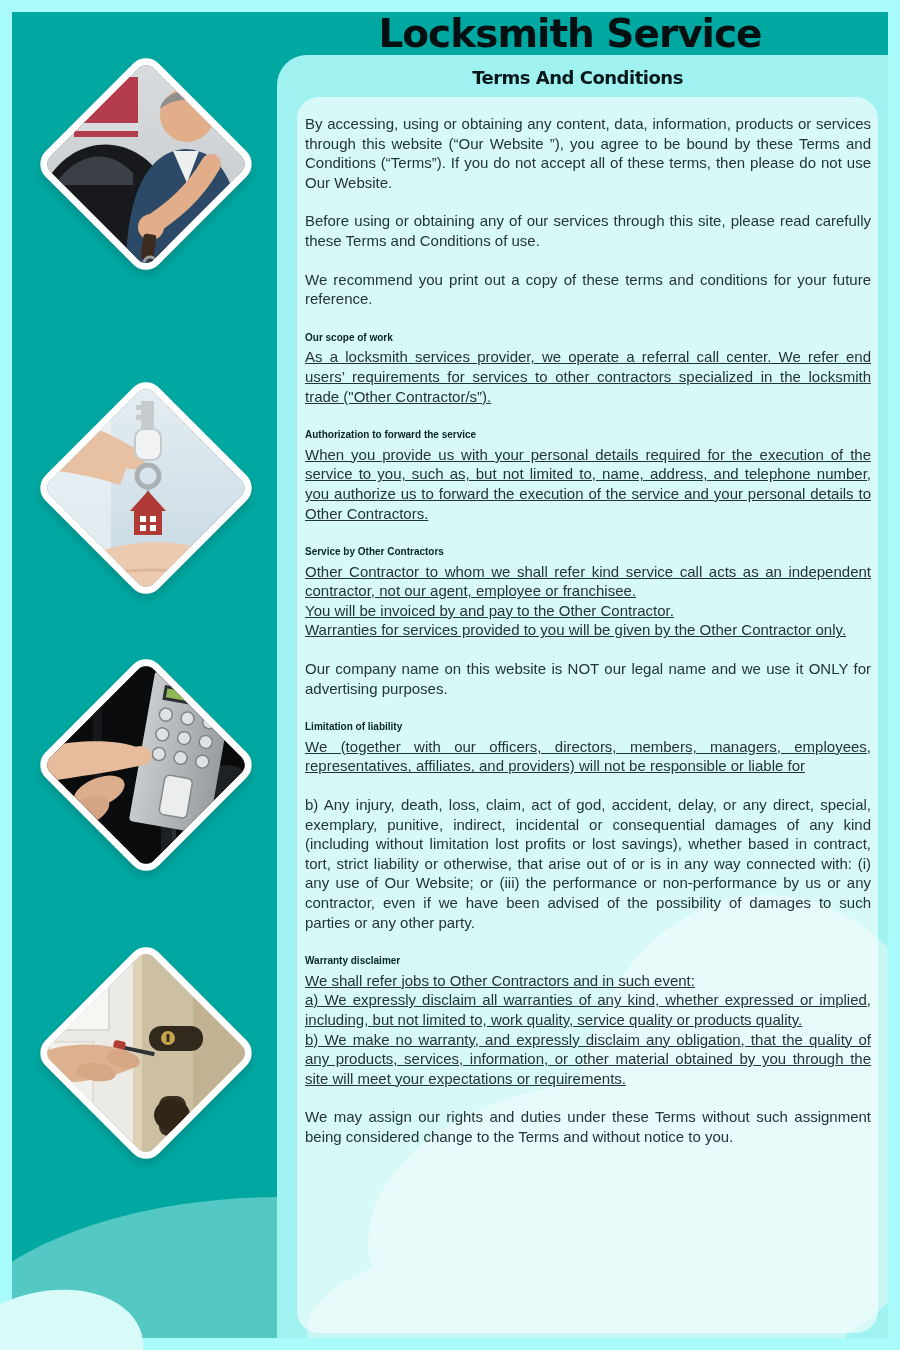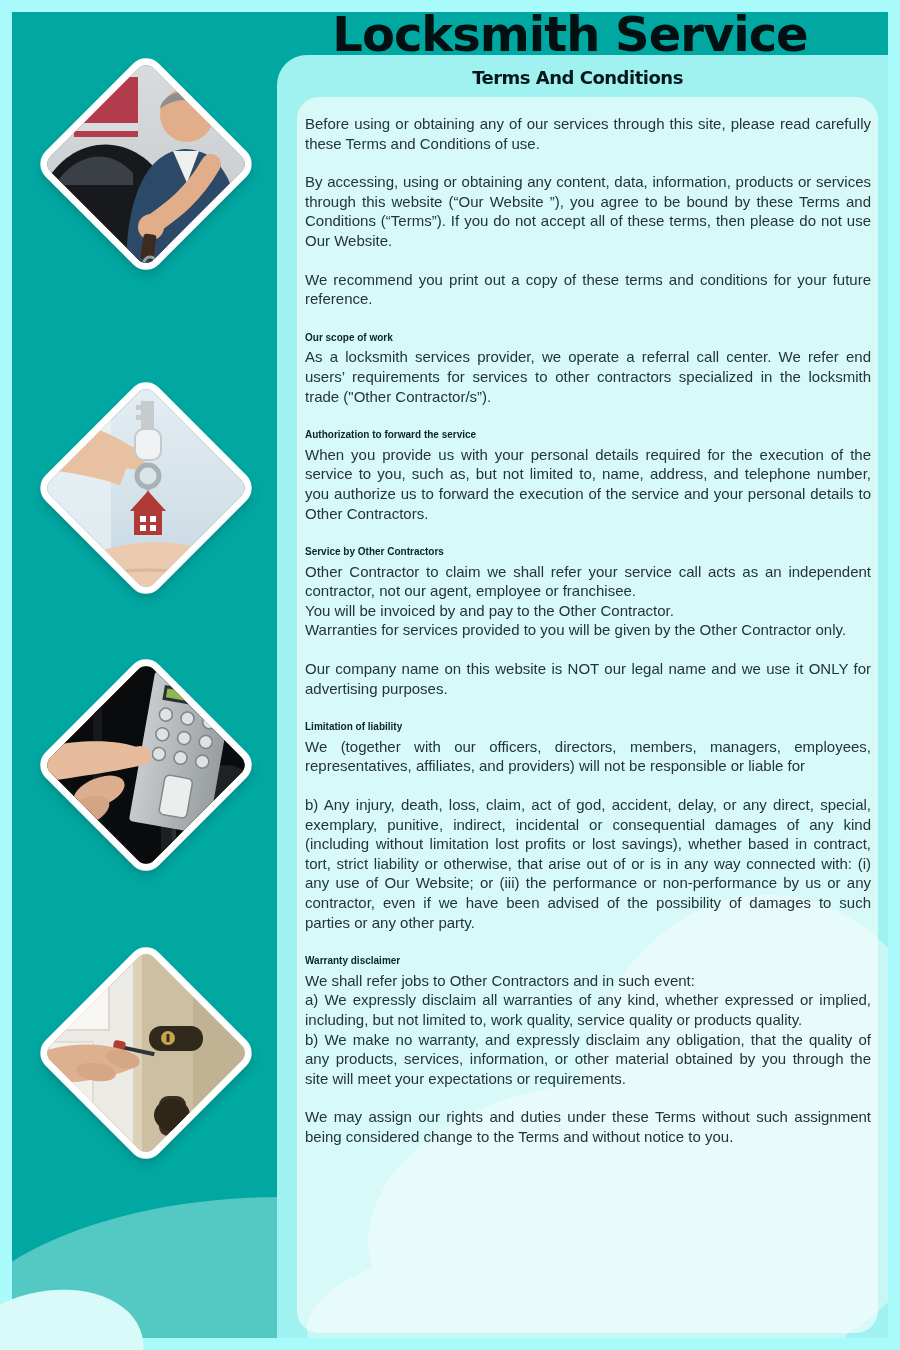--- a/index.html
+++ b/index.html
@@ -14,24 +14,24 @@
   .sw-b{left:90px;top:1030px;width:430px;height:280px;transform:rotate(-8deg);}
   .sw-c{left:30px;top:1180px;width:540px;height:190px;}
   .subtitle{position:absolute;left:0;right:10px;top:12px;text-align:center;
             font-family:"DejaVu Sans",sans-serif;font-weight:800;font-size:18px;letter-spacing:-0.5px;color:#05171a;}
   .panel{position:absolute;left:20px;top:42px;width:581px;height:1236px;
          background:rgba(255,255,255,0.58);border-radius:22px;}
   .text-flow{position:absolute;left:8px;right:7px;top:17px;color:#25333a;
              font-size:15px;line-height:19.6px;}
   .sec-p{margin:19px 0 0;white-space:pre-line;text-align:justify;}
   .sec-h{margin:19px 0 0;font-size:10px;line-height:19.6px;font-weight:700;color:#0d2329;}
-  .sec-h + .sec-p{margin-top:0;}
+  .sec-h + .sec-p{margin-top:0;text-decoration:underline;}
   .text-flow > :first-child{margin-top:0;}
   .header-title{position:absolute;left:240px;right:0;top:0;height:43px;line-height:44px;text-align:center;
-                font-family:"DejaVu Sans",sans-serif;font-weight:800;font-size:48px;letter-spacing:-1px;color:#031012;}
+                font-family:"DejaVu Sans",sans-serif;font-weight:800;font-size:39px;letter-spacing:-1px;color:#031012;}
   .diamond{position:absolute;left:66px;width:146px;height:146px;transform:rotate(45deg);
            border:7px solid #ffffff;border-radius:18px;overflow:hidden;background:#777;
            box-shadow:4px 4px 10px rgba(0,70,66,.25);}
   .d1{top:84px;} .d2{top:408px;} .d3{top:685px;} .d4{top:973px;}
   .scene{position:absolute;left:50%;top:50%;width:210px;height:210px;margin:-105px 0 0 -105px;
          transform:rotate(-45deg);}
   .scene svg{display:block;width:210px;height:210px;}
   .corner-blob{position:absolute;left:-55px;top:1292px;width:200px;height:135px;background:#D8FAF9;
                border-radius:50%;transform:rotate(-14deg);}
 </style>
@@ -42,29 +42,29 @@
   <div class="inner">
     <div class="dome"></div>
 
     <div class="content-bg">
       <div class="swoosh sw-a"></div>
       <div class="swoosh sw-b"></div>
       <div class="swoosh sw-c"></div>
       <div class="subtitle">Terms And Conditions</div>
       <div class="panel">
         <div class="text-flow">
+            <p class="sec-p">By accessing, using or obtaining any content, data, information, products or services through this website (“Our Website ”), you agree to be bound by these Terms and Conditions (“Terms”). If you do not accept all of these terms, then please do not use Our Website.</p>
             <p class="sec-p">Before using or obtaining any of our services through this site, please read carefully these Terms and Conditions of use.</p>
-            <p class="sec-p">By accessing, using or obtaining any content, data, information, products or services through this website (“Our Website ”), you agree to be bound by these Terms and Conditions (“Terms”). If you do not accept all of these terms, then please do not use Our Website.</p>
             <p class="sec-p">We recommend you print out a copy of these terms and conditions for your future reference.</p>
             <h3 class="sec-h">Our scope of work</h3>
             <p class="sec-p">As a locksmith services provider, we operate a referral call center. We refer end users’ requirements for services to other contractors specialized in the locksmith trade ("Other Contractor/s”).</p>
             <h3 class="sec-h">Authorization to forward the service</h3>
             <p class="sec-p">When you provide us with your personal details required for the execution of the service to you, such as, but not limited to, name, address, and telephone number, you authorize us to forward the execution of the service and your personal details to Other Contractors.</p>
             <h3 class="sec-h">Service by Other Contractors</h3>
-            <p class="sec-p">Other Contractor to claim we shall refer your service call acts as an independent contractor, not our agent, employee or franchisee.
+            <p class="sec-p">Other Contractor to whom we shall refer kind service call acts as an independent contractor, not our agent, employee or franchisee.
 You will be invoiced by and pay to the Other Contractor.
 Warranties for services provided to you will be given by the Other Contractor only.</p>
             <p class="sec-p">Our company name on this website is NOT our legal name and we use it ONLY for advertising purposes.</p>
             <h3 class="sec-h">Limitation of liability</h3>
             <p class="sec-p">We (together with our officers, directors, members, managers, employees, representatives, affiliates, and providers) will not be responsible or liable for</p>
             <p class="sec-p">b) Any injury, death, loss, claim, act of god, accident, delay, or any direct, special, exemplary, punitive, indirect, incidental or consequential damages of any kind (including without limitation lost profits or lost savings), whether based in contract, tort, strict liability or otherwise, that arise out of or is in any way connected with: (i) any use of Our Website; or (iii) the performance or non-performance by us or any contractor, even if we have been advised of the possibility of damages to such parties or any other party.</p>
             <h3 class="sec-h">Warranty disclaimer</h3>
             <p class="sec-p">We shall refer jobs to Other Contractors and in such event:
 a) We expressly disclaim all warranties of any kind, whether expressed or implied, including, but not limited to, work quality, service quality or products quality.
 b) We make no warranty, and expressly disclaim any obligation, that the quality of any products, services, information, or other material obtained by you through the site will meet your expectations or requirements.</p>

